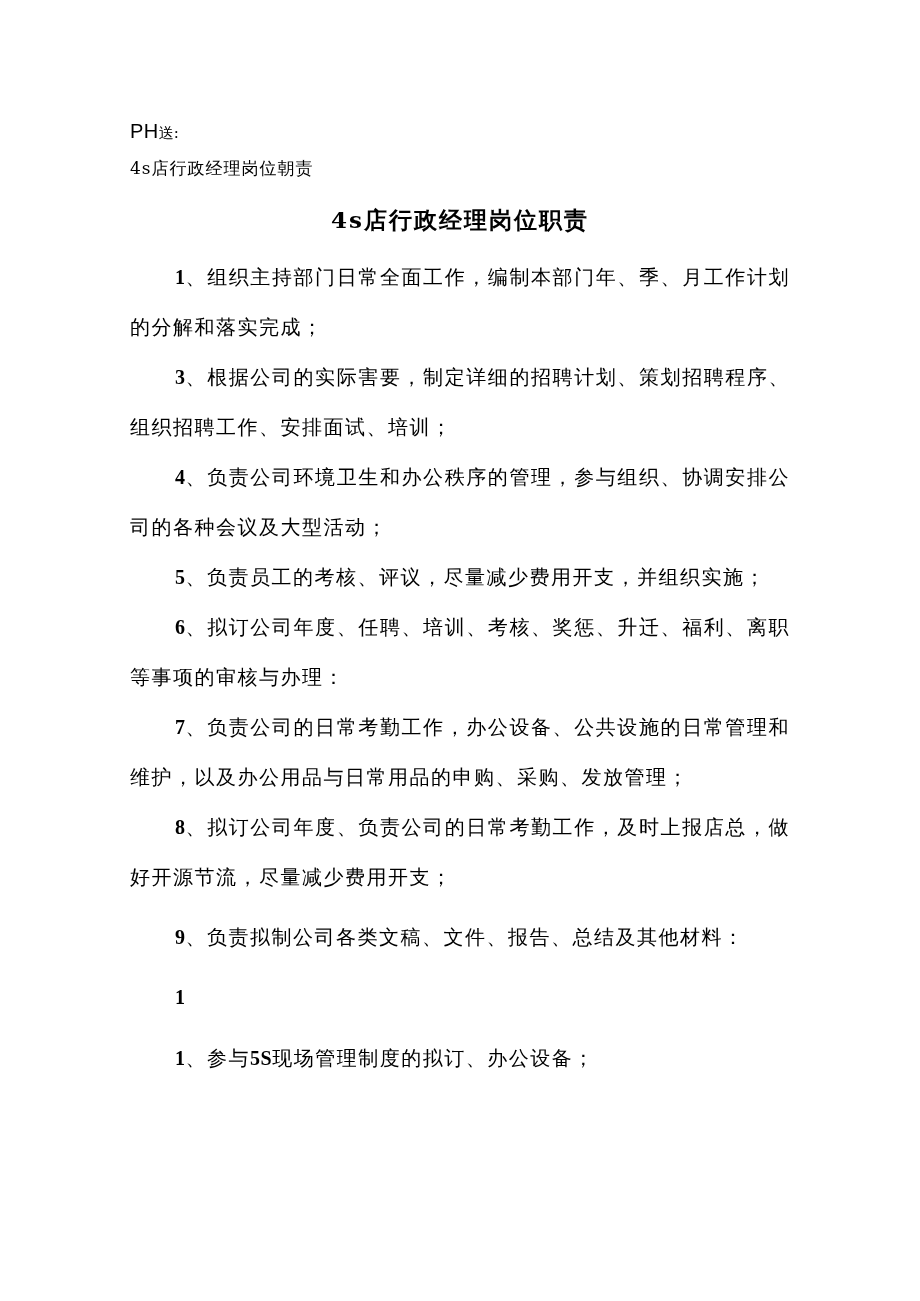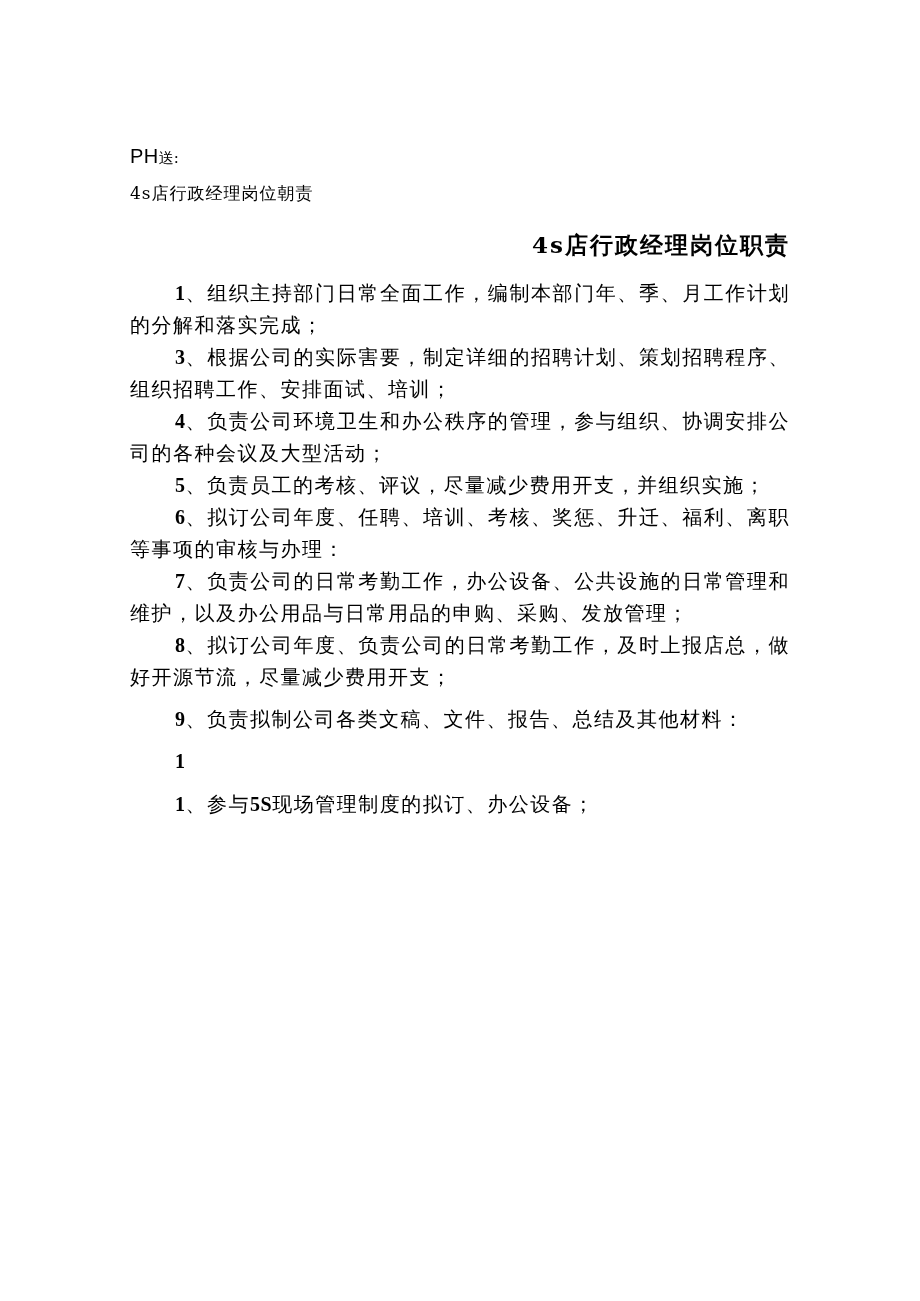--- a/index.html
+++ b/index.html
@@ -7,21 +7,21 @@
     position: relative;
     width: 920px;
     height: 1301px;
     background: #ffffff;
     overflow: hidden;
     color: #000;
   }
   .content {
     position: absolute;
     left: 130px;
-    top: 145px;
+    top: 120px;
     width: 660px;
   }
   .header-note {
     font-family: "DejaVu Serif", serif;
     font-size: 15px;
     line-height: 22px;
     white-space: nowrap;
   }
   .header-note .latin {
     font-family: "Liberation Sans", sans-serif;
@@ -29,31 +29,31 @@
     letter-spacing: 0.5px;
   }
   .subtitle {
     margin-top: 13px;
     font-family: "DejaVu Serif", serif;
     font-size: 17px;
     letter-spacing: 1px;
   }
   .doc-title {
     margin: 25px 0 0 0;
-    text-align: right;
+    text-align: center;
     font-family: "DejaVu Serif", serif;
     font-size: 23px;
     font-weight: bold;
     letter-spacing: 2px;
   }
   .paragraphs {
     margin-top: 16px;
     font-family: "DejaVu Serif", serif;
     font-size: 20px;
-    line-height: 32px;
+    line-height: 50px;
     letter-spacing: 1.5px;
   }
   .paragraphs p {
     margin: 0;
     text-indent: 45px;
     text-align: justify;
     text-align-last: left;
   }
   .paragraphs p.gap-before { margin-top: 10px; }
   .paragraphs p.gap-before-lg { margin-top: 11px; }

